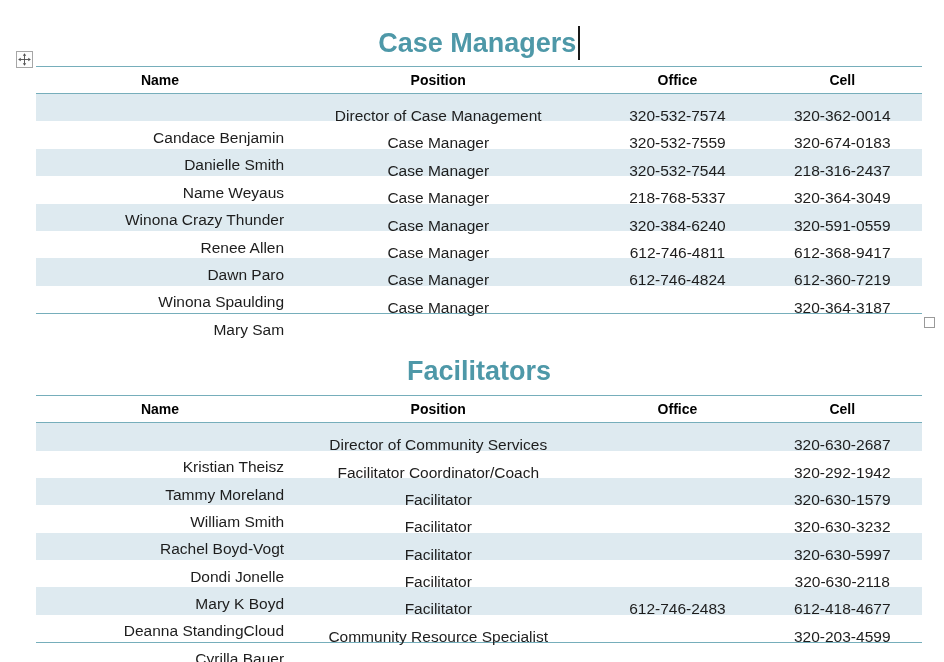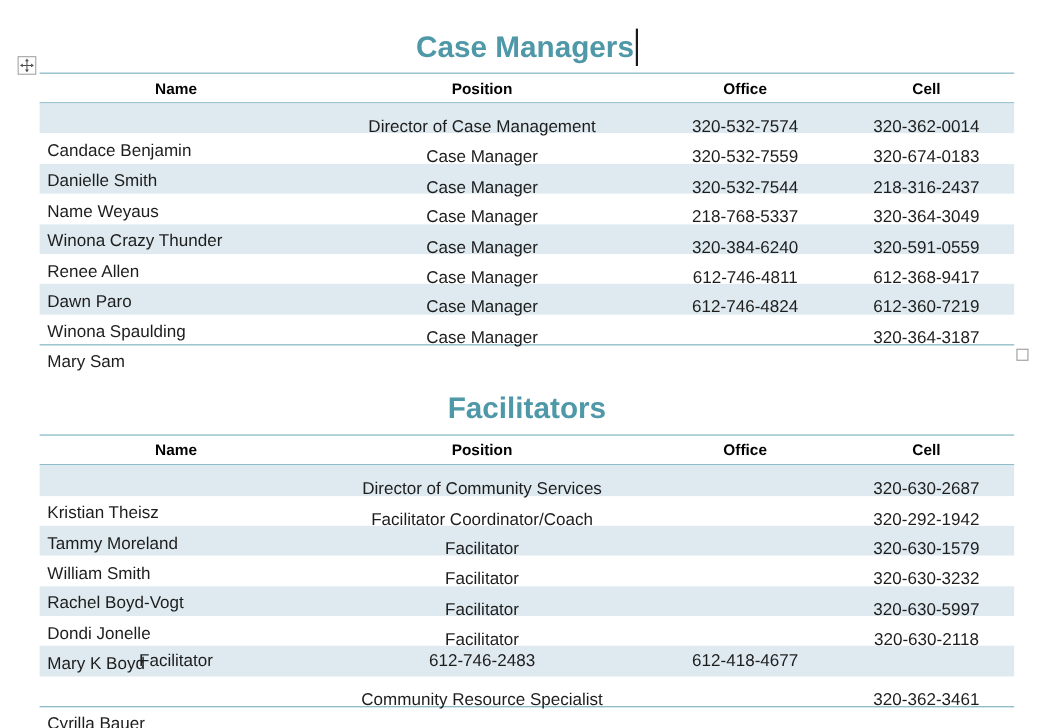--- a/index.html
+++ b/index.html
@@ -63,21 +63,21 @@
 
   .rows { border-bottom: 1.5px solid #76AEBB; }
   .row { height: 27.4px; font-size: 15.5px; }
   .rows .row:nth-of-type(odd) { background: #DEEAF0; }
 
   .cell {
     text-align: center;
     white-space: nowrap;
     overflow: hidden;
   }
-  .cell.name { text-align: left; padding-left: 7px; margin-top: 44px; }
+  .cell.name { text-align: right; padding-left: 7px; margin-top: 44px; }
 
   
   #section-1 .title-row { padding-top: 26px; margin-bottom: 6px; }
   #section-2 { margin-top: 12px; }
   #section-2 .title-row { padding-top: 28px; margin-bottom: 7px; }
 
   
   .resize-handle {
     position: absolute;
     right: -13px; bottom: -14px;
@@ -231,28 +231,29 @@
           </div>
 
           <div class="grid row">
             <div class="cell name">Mary K Boyd</div>
             <div class="cell">Facilitator</div>
             <div class="cell"></div>
             <div class="cell">320-630-2118</div>
           </div>
 
           <div class="grid row">
+            <div class="cell name">Deanna StandingCloud</div>
             <div class="cell">Facilitator</div>
             <div class="cell">612-746-2483</div>
             <div class="cell">612-418-4677</div>
           </div>
 
           <div class="grid row">
             <div class="cell name">Cyrilla Bauer</div>
             <div class="cell">Community Resource Specialist</div>
             <div class="cell"></div>
-            <div class="cell">320-362-3461</div>
+            <div class="cell">320-203-4599</div>
           </div>
         </div>
     </section>
 
   </div>
 </div>
 
 </body></html>

